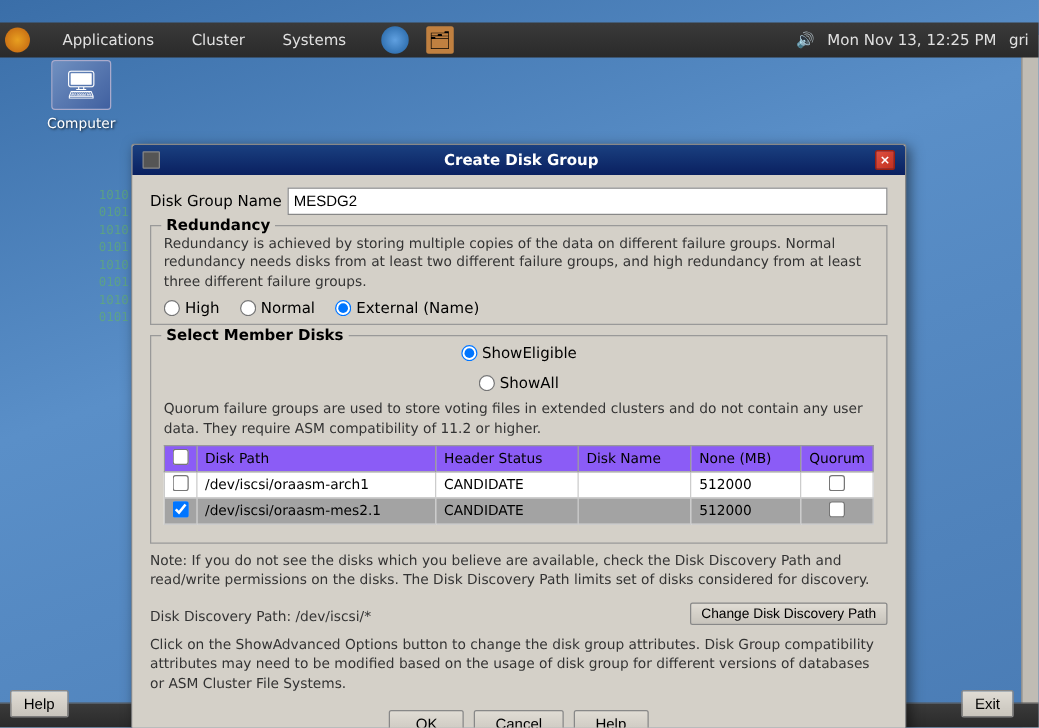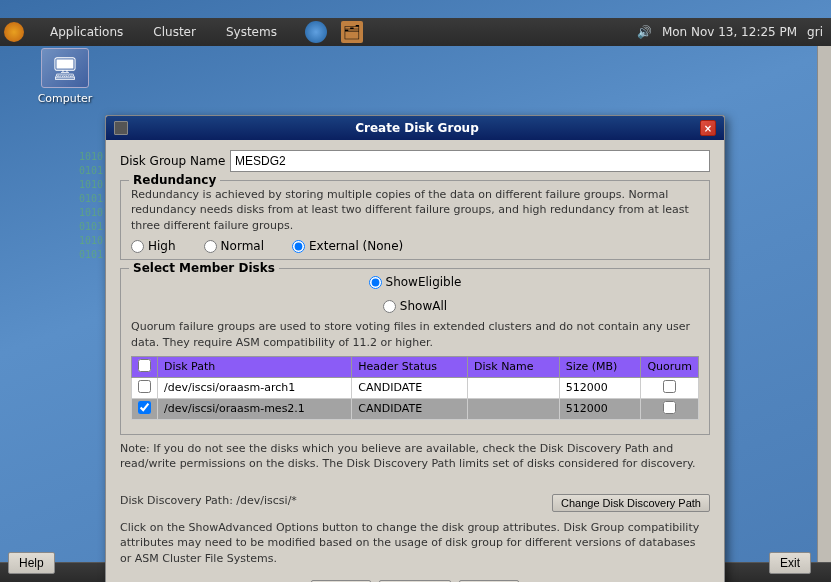--- a/index.html
+++ b/index.html
@@ -183,21 +183,21 @@
       font-weight: bold;
     }
     .section-desc {
       font-size: 11px;
       color: #333;
       margin-bottom: 6px;
       line-height: 1.4;
     }
     .radio-row {
       display: flex;
-      gap: 28px;
+      gap: 16px;
       align-items: center;
     }
     .radio-item {
       display: flex;
       align-items: center;
       gap: 4px;
       font-size: 12px;
       cursor: pointer;
     }
 
@@ -262,27 +262,27 @@
       width: 22px;
     }
     .table-header-check {
       width: 22px;
       text-align: center;
     }
 
     .note-text {
       font-size: 11px;
       color: #333;
-      margin-bottom: 22px;
+      margin-bottom: 10px;
       line-height: 1.4;
     }
 
     .discovery-row {
       display: flex;
-      align-items: flex-start;
+      align-items: flex-end;
       justify-content: space-between;
       margin-bottom: 8px;
     }
     .discovery-label {
       font-size: 11px;
       color: #333;
     }
     .change-btn {
       background: linear-gradient(180deg, #e0dcd4, #c8c4bc);
       border: 1px solid #888;
@@ -447,21 +447,21 @@
           <label class="radio-item">
             <input type="radio" name="redundancy" style="">
             <span>High</span>
           </label>
           <label class="radio-item">
             <input type="radio" name="redundancy" style="">
             <span>Normal</span>
           </label>
           <label class="radio-item">
             <input type="radio" name="redundancy" checked="" style="">
-            <span>External (None)</span>
+            <span>External (Name)</span>
           </label>
         </div>
       </div>
 
       <div class="select-disks-section">
         <span class="select-disks-legend">Select Member Disks</span>
         <div class="show-row">
           <label class="radio-item">
             <input type="radio" name="showdisks" checked="" style="">
             <span>ShowEligible</span>
@@ -473,21 +473,21 @@
         </div>
         <p class="show-desc">Quorum failure groups are used to store voting files in extended clusters and do not contain any user data. They require ASM compatibility of 11.2 or higher.</p>
 
         <table class="disk-table">
           <thead>
             <tr>
               <th class="table-header-check"><input type="checkbox" style=""></th>
               <th>Disk Path</th>
               <th>Header Status</th>
               <th>Disk Name</th>
-              <th>Size (MB)</th>
+              <th>None (MB)</th>
               <th>Quorum</th>
             </tr>
           </thead>
           <tbody>
             <tr>
               <td class="checkbox-cell"><input type="checkbox" style=""></td>
               <td>/dev/iscsi/oraasm-arch1</td>
               <td>CANDIDATE</td>
               <td></td>
               <td>512000</td>

